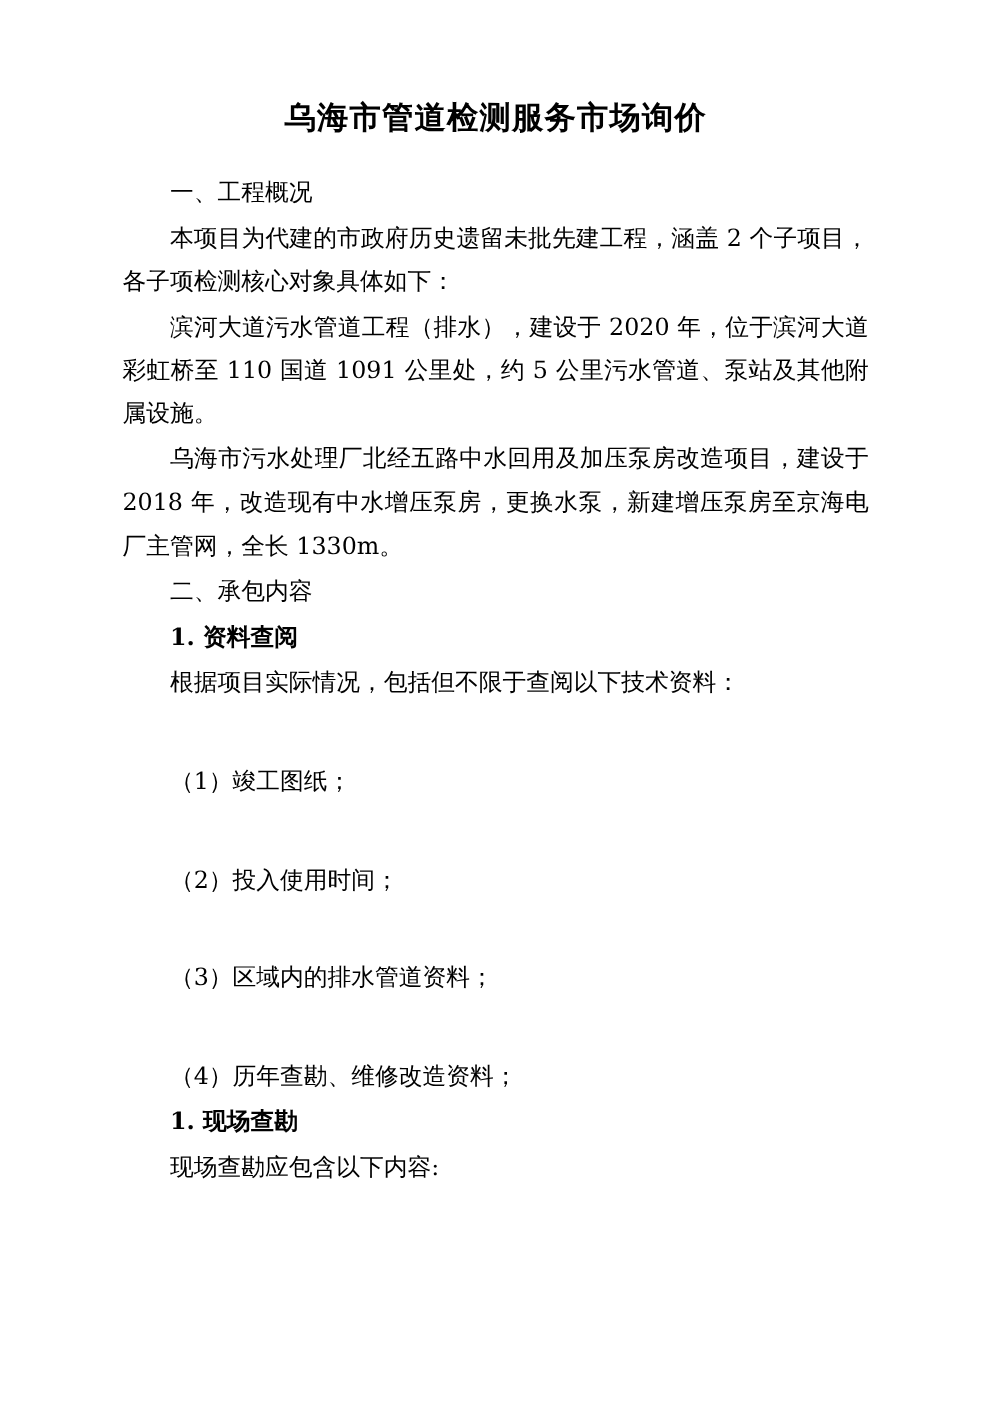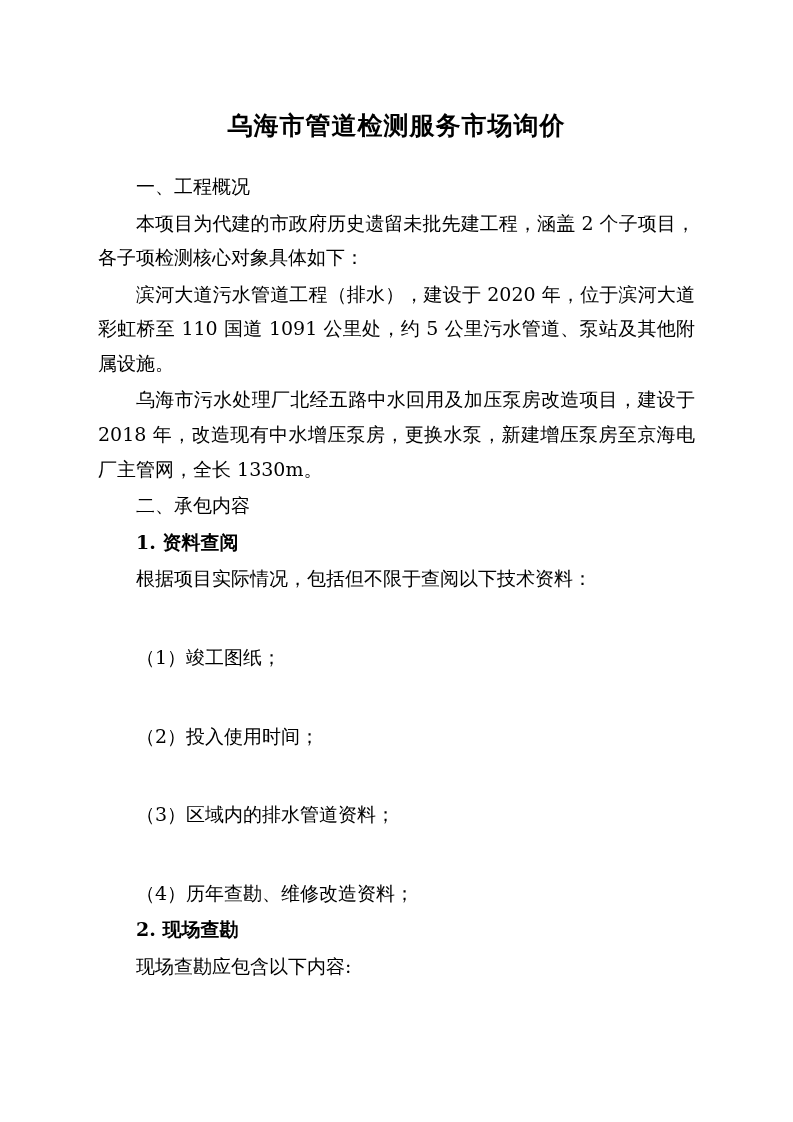--- a/index.html
+++ b/index.html
@@ -12,21 +12,21 @@
     height: 1122px;
     font-family: "DejaVu Serif", "Liberation Serif", serif;
     color: #000000;
     -webkit-font-smoothing: antialiased;
   }
   .page {
     position: relative;
     width: 793px;
     height: 1122px;
     box-sizing: border-box;
-    padding: 92px 98px 60px 98px;
+    padding: 60px 98px 60px 98px;
     background: #ffffff;
   }
   .doc-title {
     font-size: 25px;
     font-weight: bold;
     text-align: center;
     letter-spacing: 1px;
     margin: 16px 0 26px 0;
     line-height: 1.4;
   }
@@ -76,17 +76,17 @@
 
   <p class="heading">1. 资料查阅</p>
 
   <p class="indent">根据项目实际情况，包括但不限于查阅以下技术资料：</p>
 
   <p class="list-item">（1）竣工图纸；</p>
   <p class="list-item">（2）投入使用时间；</p>
   <p class="list-item">（3）区域内的排水管道资料；</p>
   <p class="list-item">（4）历年查勘、维修改造资料；</p>
 
-  <p class="heading">2. 现场查勘</p>
+  <p class="heading">1. 现场查勘</p>
 
   <p class="indent">现场查勘应包含以下内容:</p>
 
 </div>
 
 </body></html>

